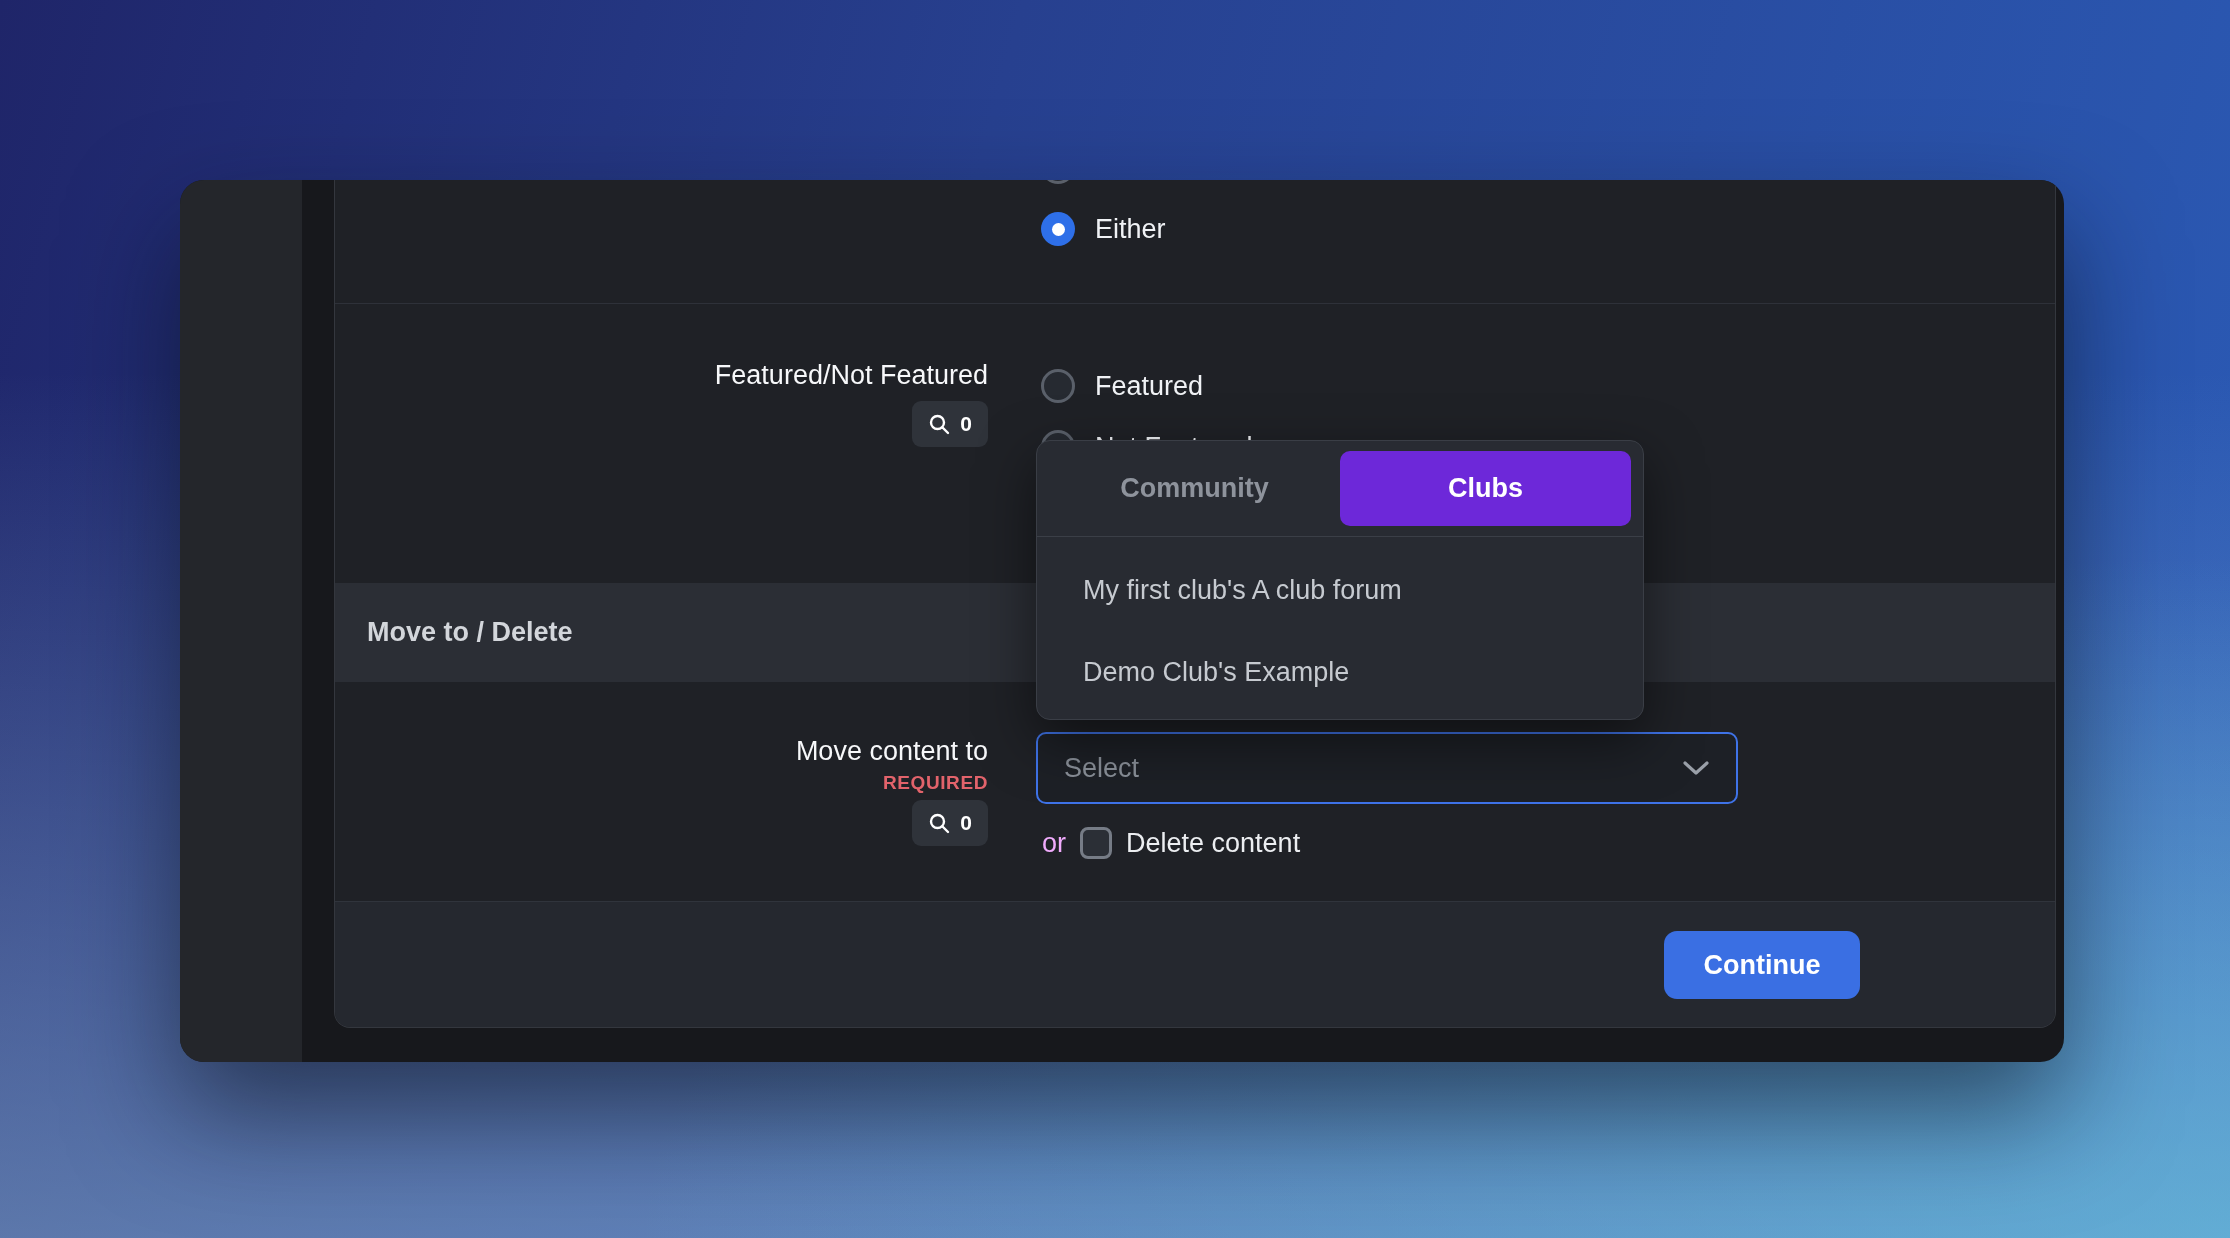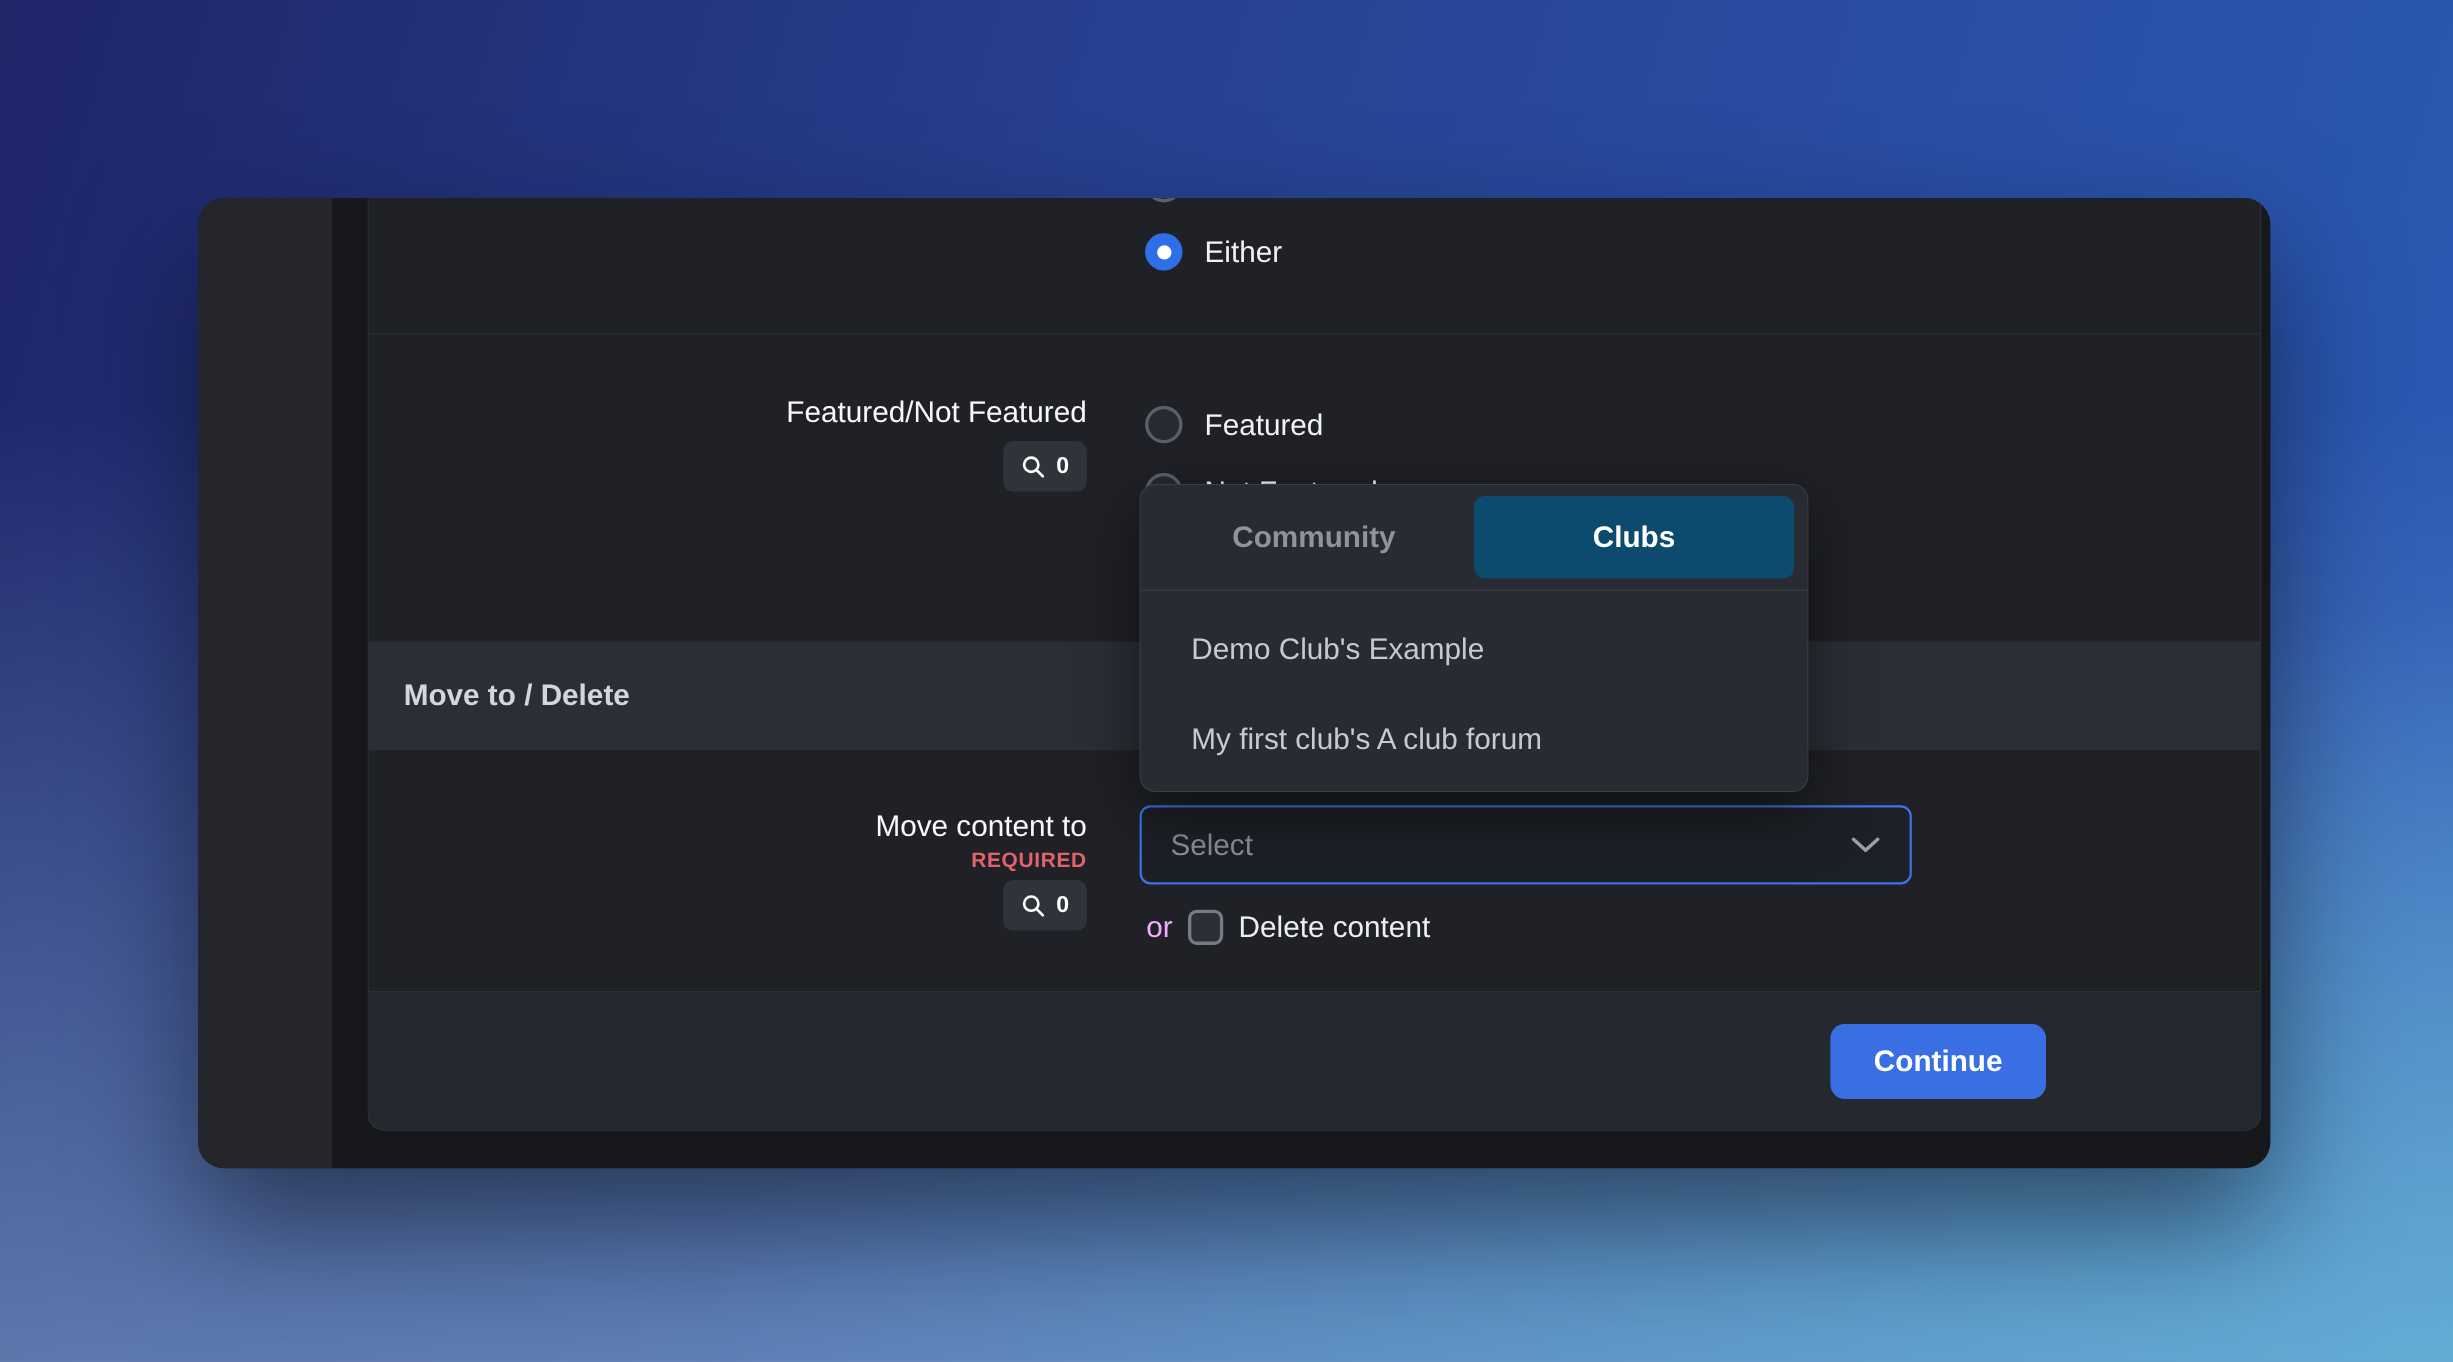--- a/index.html
+++ b/index.html
@@ -66,21 +66,21 @@
   .popup {
     position:absolute; left:701px; top:260px; width:608px; height:280px; z-index:10;
     background:#282b32; border:1px solid #3a3e46; border-radius:14px;
     box-shadow:0 20px 55px rgba(0,0,0,0.5);
   }
   .popup .tabs { position:absolute; left:12px; right:12px; top:10px; height:75px; display:flex; }
   .popup .tab {
     flex:1; display:flex; align-items:center; justify-content:center;
     font-size:27px; font-weight:bold; color:#8e939c; border-radius:10px; cursor:pointer;
   }
-  .popup .tab.active { background:#0c4a6e; color:#ffffff; }
+  .popup .tab.active { background:#6d28d9; color:#ffffff; }
   .popup .tab-divider { position:absolute; left:0; right:0; top:95px; height:1px; background:#3b3f47; }
   .popup .list { position:absolute; left:0; right:0; top:96px; padding-top:12px; }
   .popup .item { height:82px; display:flex; align-items:center; padding-left:46px; font-size:27px; color:#c6cad0; cursor:pointer; }
   .sb-icon { display:block; }
 </style>
 </head>
 <body>
 
 <div class="bg"></div>
 
@@ -149,19 +149,19 @@
       <button class="continue-btn">Continue</button>
     </div>
 
     <div class="popup">
       <div class="tabs">
         <div class="tab">Community</div>
         <div class="tab active">Clubs</div>
       </div>
       <div class="tab-divider"></div>
       <div class="list">
+        <div class="item">My first club's A club forum</div>
         <div class="item">Demo Club's Example</div>
-        <div class="item">My first club's A club forum</div>
       </div>
     </div>
 
   </div>
 </div>
 
 </body></html>

